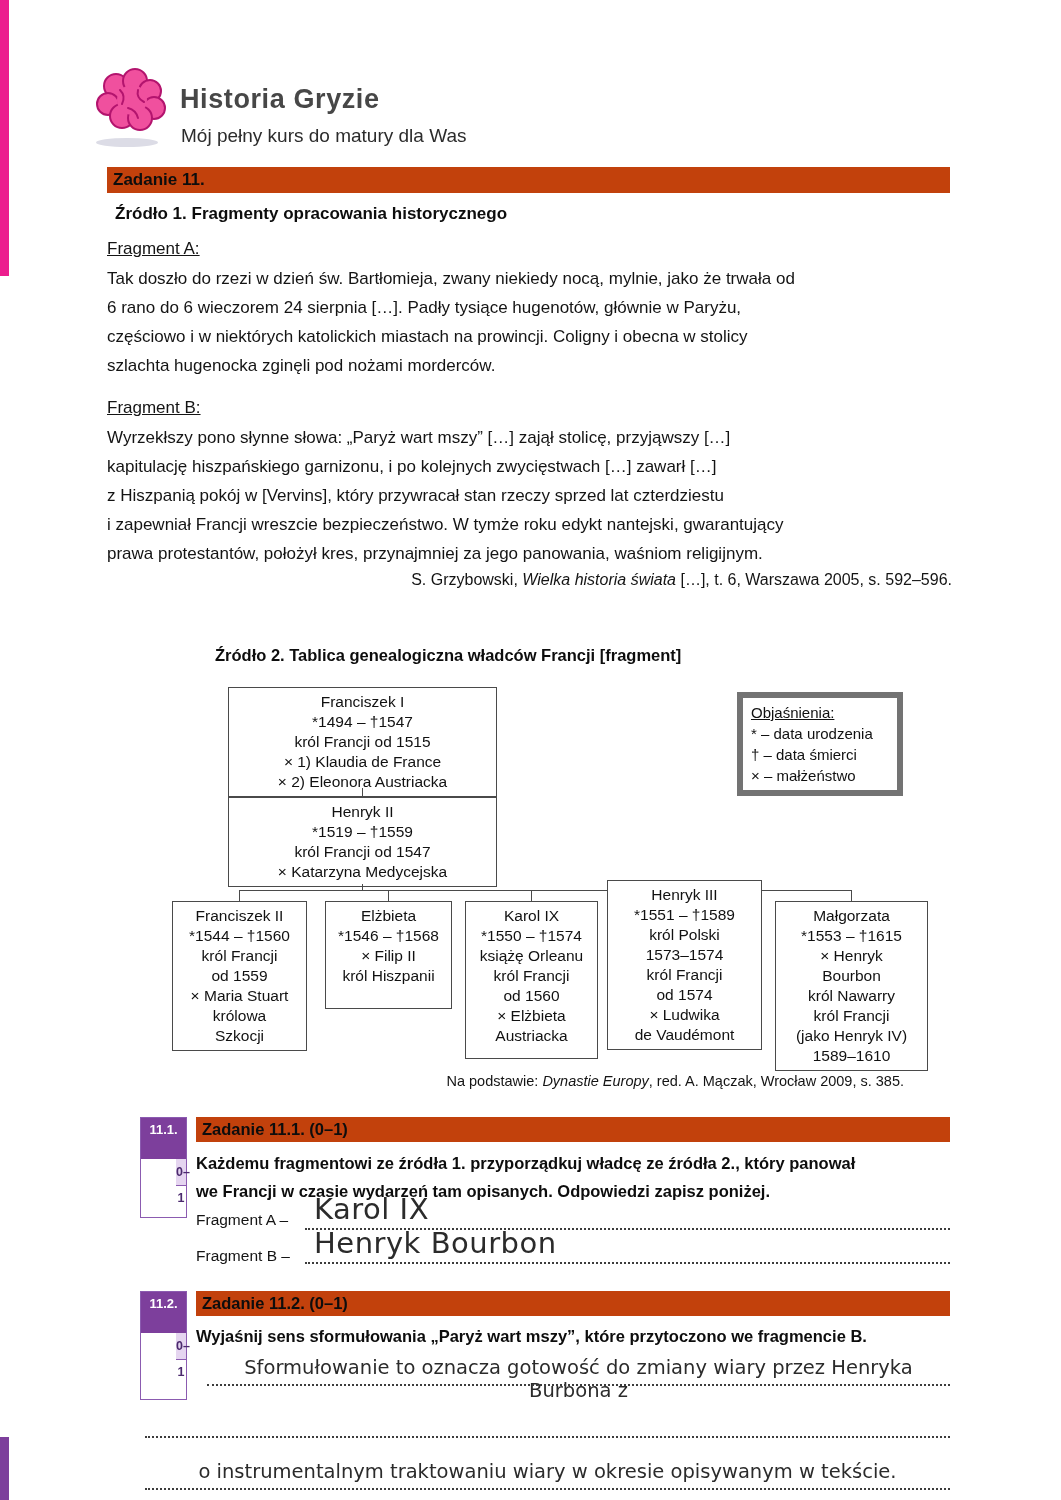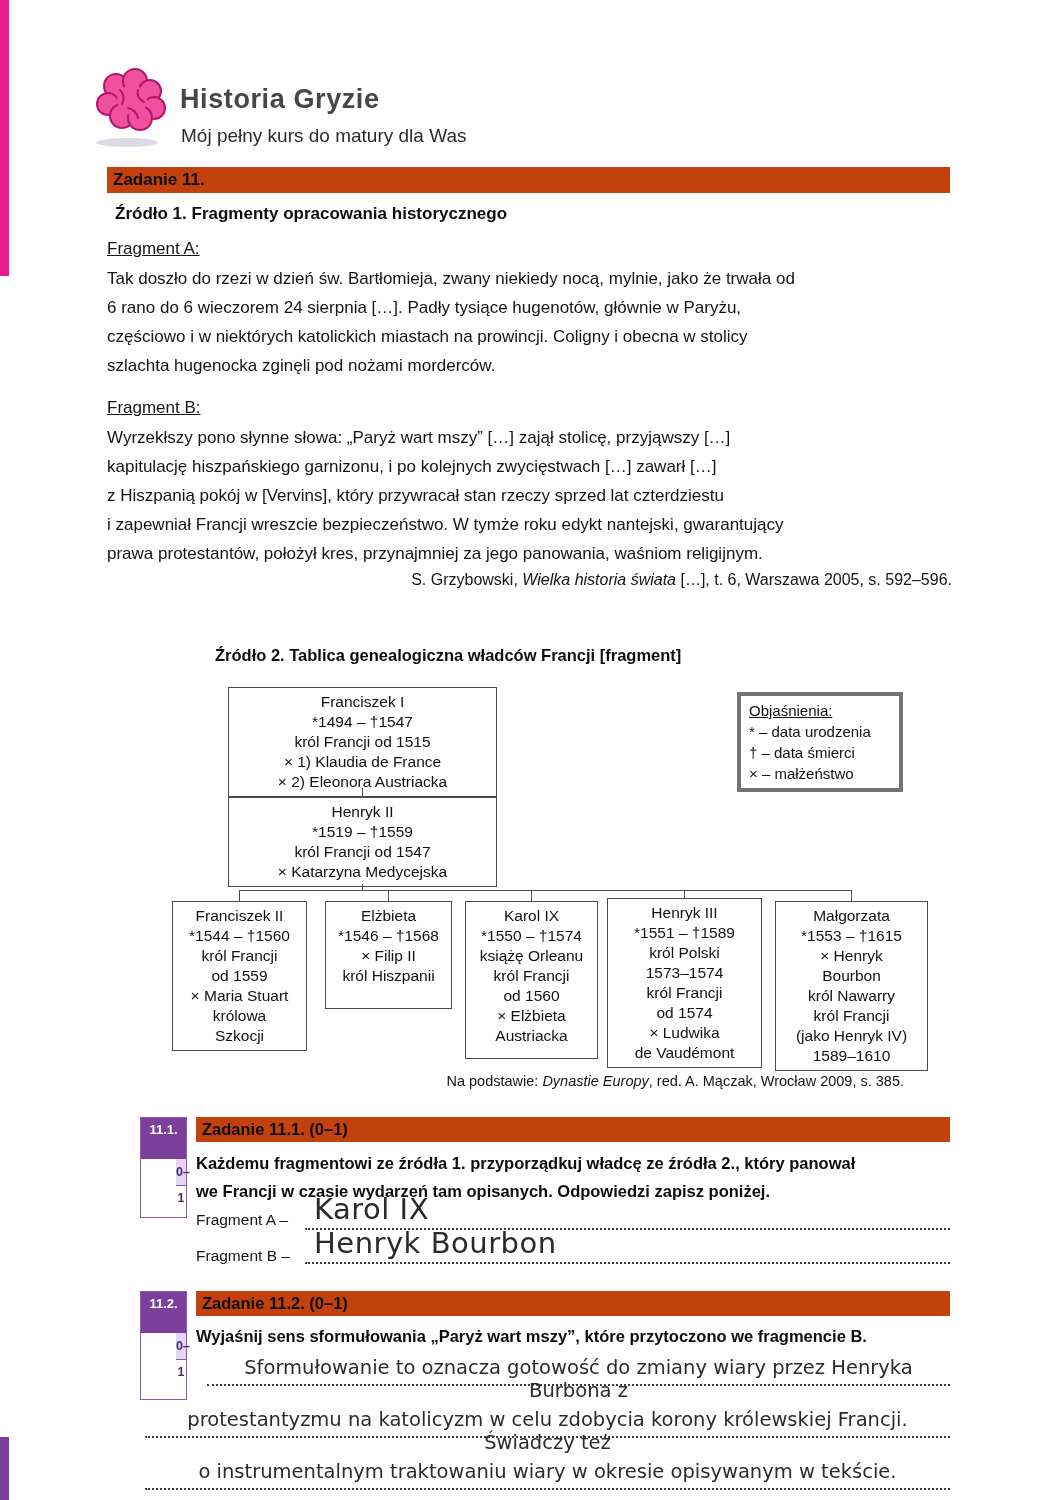--- a/index.html
+++ b/index.html
@@ -13,21 +13,21 @@
   .frag-label{font-size:17px;text-decoration:underline;color:#141414;}
   .src-title{font-size:17px;font-weight:bold;color:#0d0d0d;margin-left:8px;}
   .task-bar{background:#c2410c;height:26px;line-height:26px;font-weight:bold;font-size:17px;padding-left:6px;box-sizing:border-box;color:#0d0d0d;}
   .cite{font-size:16px;color:#141414;text-align:right;}
   .cite i{font-style:italic;}
   .tree-box{
     border:1px solid #4a4a4a;background:#fff;text-align:center;
     font-size:15.5px;line-height:20px;color:#111;padding:4px 2px;box-sizing:border-box;
   }
   .legend-box{
-    border:4px solid #737373;background:#fff;text-align:left;
+    border:6px solid #737373;background:#fff;text-align:left;
     font-size:15px;line-height:21px;color:#111;padding:4px 8px;box-sizing:border-box;
   }
   .legend-title{text-decoration:underline;}
   .conn{background:#4a4a4a;}
   .caption{font-size:14.5px;color:#141414;text-align:right;}
   .margin-col{border:1px solid #8b5bb0;box-sizing:border-box;background:#fff;}
   .margin-head{background:#7d3f9c;color:#fff;font-weight:bold;font-size:13px;text-align:center;line-height:24px;height:41px;}
   .margin-score{background:#e5d5f0;color:#4b2a6e;font-weight:bold;font-size:12.5px;text-align:center;line-height:26px;height:26px;border-bottom:1px solid #8b5bb0;margin-left:35px;}
   .prompt{font-size:16.5px;font-weight:bold;line-height:28px;color:#0d0d0d;}
   .small-label{font-size:15.5px;color:#141414;}
@@ -121,21 +121,21 @@
 *1546 – †1568
 × Filip II
 król Hiszpanii</div>
   <div class="abs tree-box ml" style="left:465px;top:901px;width:133px;min-height:158px;">Karol IX
 *1550 – †1574
 książę Orleanu
 król Francji
 od 1560
 × Elżbieta
 Austriacka</div>
-  <div class="abs tree-box ml" style="left:607px;top:898px;width:155px;min-height:162px;">Henryk III
+  <div class="abs tree-box ml" style="left:607px;top:880px;width:155px;min-height:162px;">Henryk III
 *1551 – †1589
 król Polski
 1573–1574
 król Francji
 od 1574
 × Ludwika
 de Vaudémont</div>
   <div class="abs tree-box ml" style="left:775px;top:901px;width:153px;min-height:162px;">Małgorzata
 *1553 – †1615
 × Henryk
@@ -166,19 +166,18 @@
   <div class="abs margin-col" style="left:140px;top:1291px;width:47px;height:109px;">
     <div class="margin-head">11.2.</div>
     <div class="margin-score">0–1</div>
   </div>
   <div class="abs task-bar" style="left:196px;top:1291px;width:754px;height:25px;line-height:25px;font-size:16.5px;">Zadanie 11.2. (0–1)</div>
   <div class="abs prompt" style="left:196px;top:1322px;width:760px;">Wyjaśnij sens sformułowania „Paryż wart mszy”, które przytoczono we fragmencie B.</div>
 
   <div class="abs handwriting hw-med" style="left:207px;top:1356px;width:743px;">Sformułowanie to oznacza gotowość do zmiany wiary przez Henryka Burbona z</div>
   <div class="abs dots" style="left:207px;top:1383px;width:743px;"></div>
 
-  <div class="abs handwriting hw-med" style="left:145px;top:1408px;width:805px;">protestantyzmu na katolicyzm w celu zdobycia korony królewskiej Francji. Świadczy też</div>
   <div class="abs dots" style="left:145px;top:1435px;width:805px;"></div>
 
   <div class="abs handwriting hw-med" style="left:145px;top:1460px;width:805px;">o instrumentalnym traktowaniu wiary w okresie opisywanym w tekście.</div>
   <div class="abs dots" style="left:145px;top:1487px;width:805px;"></div>
 
 </div>
 
 </body></html>

